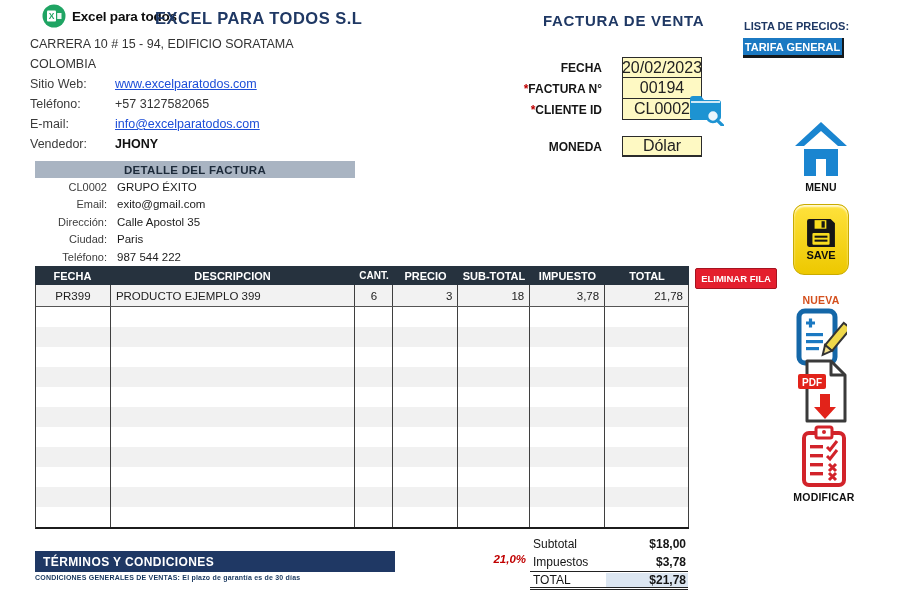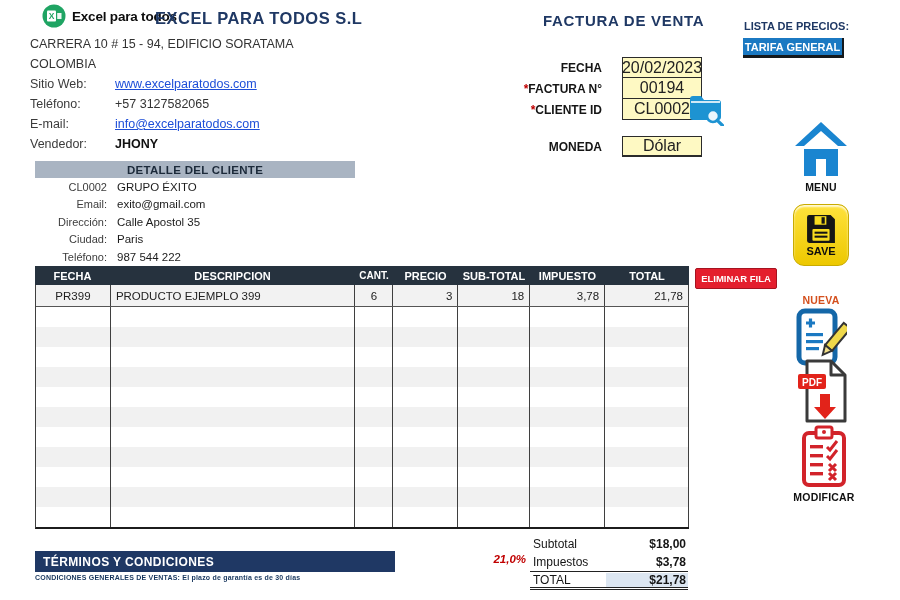--- a/index.html
+++ b/index.html
@@ -73,21 +73,21 @@
 
 
 .terms-bar{left:35px;top:551px;width:360px;height:21px;background:#1f3864;color:#fff;font-weight:700;font-size:12px;
   display:flex;align-items:center;padding-left:8px;letter-spacing:.4px}
 .terms-body{left:35px;top:574px;font-size:7px;font-weight:700;color:#17365d;letter-spacing:.2px}
 
 
 .act{display:flex;flex-direction:column;align-items:center;width:60px;cursor:pointer}
 .act-label{font-weight:700;font-size:10.5px;color:#101010;text-align:center;margin-top:3px;letter-spacing:.2px}
 .nueva-label{color:#d4501e;margin-top:12px;margin-bottom:2px}
-.save-btn{width:56px;height:62px;background:linear-gradient(#ffe23c,#edc800);border:1px solid #c9ab00;border-radius:11px;
+.save-btn{width:56px;height:71px;background:linear-gradient(#ffe23c,#edc800);border:1px solid #c9ab00;border-radius:11px;
   display:flex;flex-direction:column;align-items:center;justify-content:center;box-shadow:inset 0 2px 2px rgba(255,255,255,.8)}
 .save-text{font-weight:700;font-size:11px;color:#0d0d0d;margin-top:1px}
 </style>
 </head>
 <body>
 
 <div class="page">
 
   <div class="abs logo-row">
     <svg width="24" height="24" viewBox="0 0 24 24">
@@ -150,21 +150,21 @@
   </div>
 
   <div class="abs moneda">
     <div class="frow">
       <span class="flabel">MONEDA</span>
       <div class="fbox">Dólar</div>
     </div>
   </div>
 
   <div class="abs client">
-    <div class="client-hdr">DETALLE DEL CLIENTE</div>
+    <div class="client-hdr">DETALLE DEL FACTURA</div>
     <div class="crow">
       <span class="clabel">CL0002</span>
       <span class="cval">GRUPO ÉXITO</span>
     </div>
     <div class="crow">
       <span class="clabel">Email:</span>
       <span class="cval">exito@gmail.com</span>
     </div>
     <div class="crow">
       <span class="clabel">Dirección:</span>

